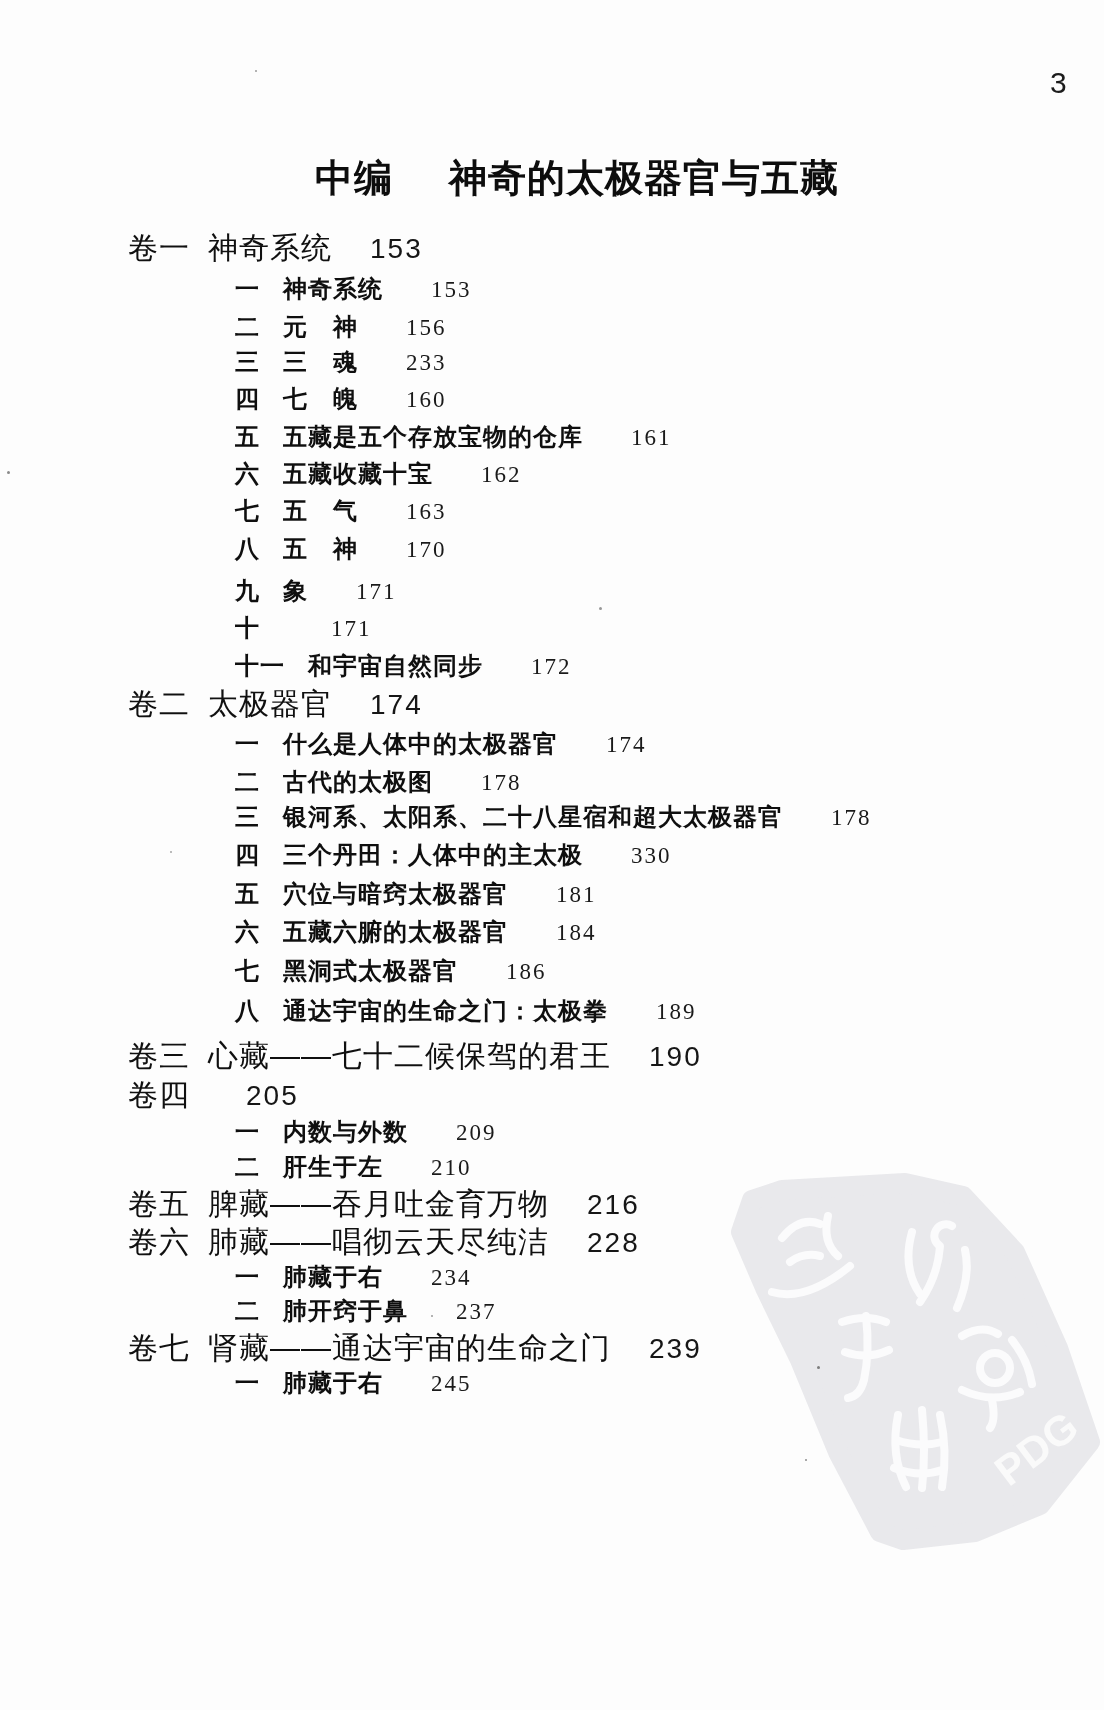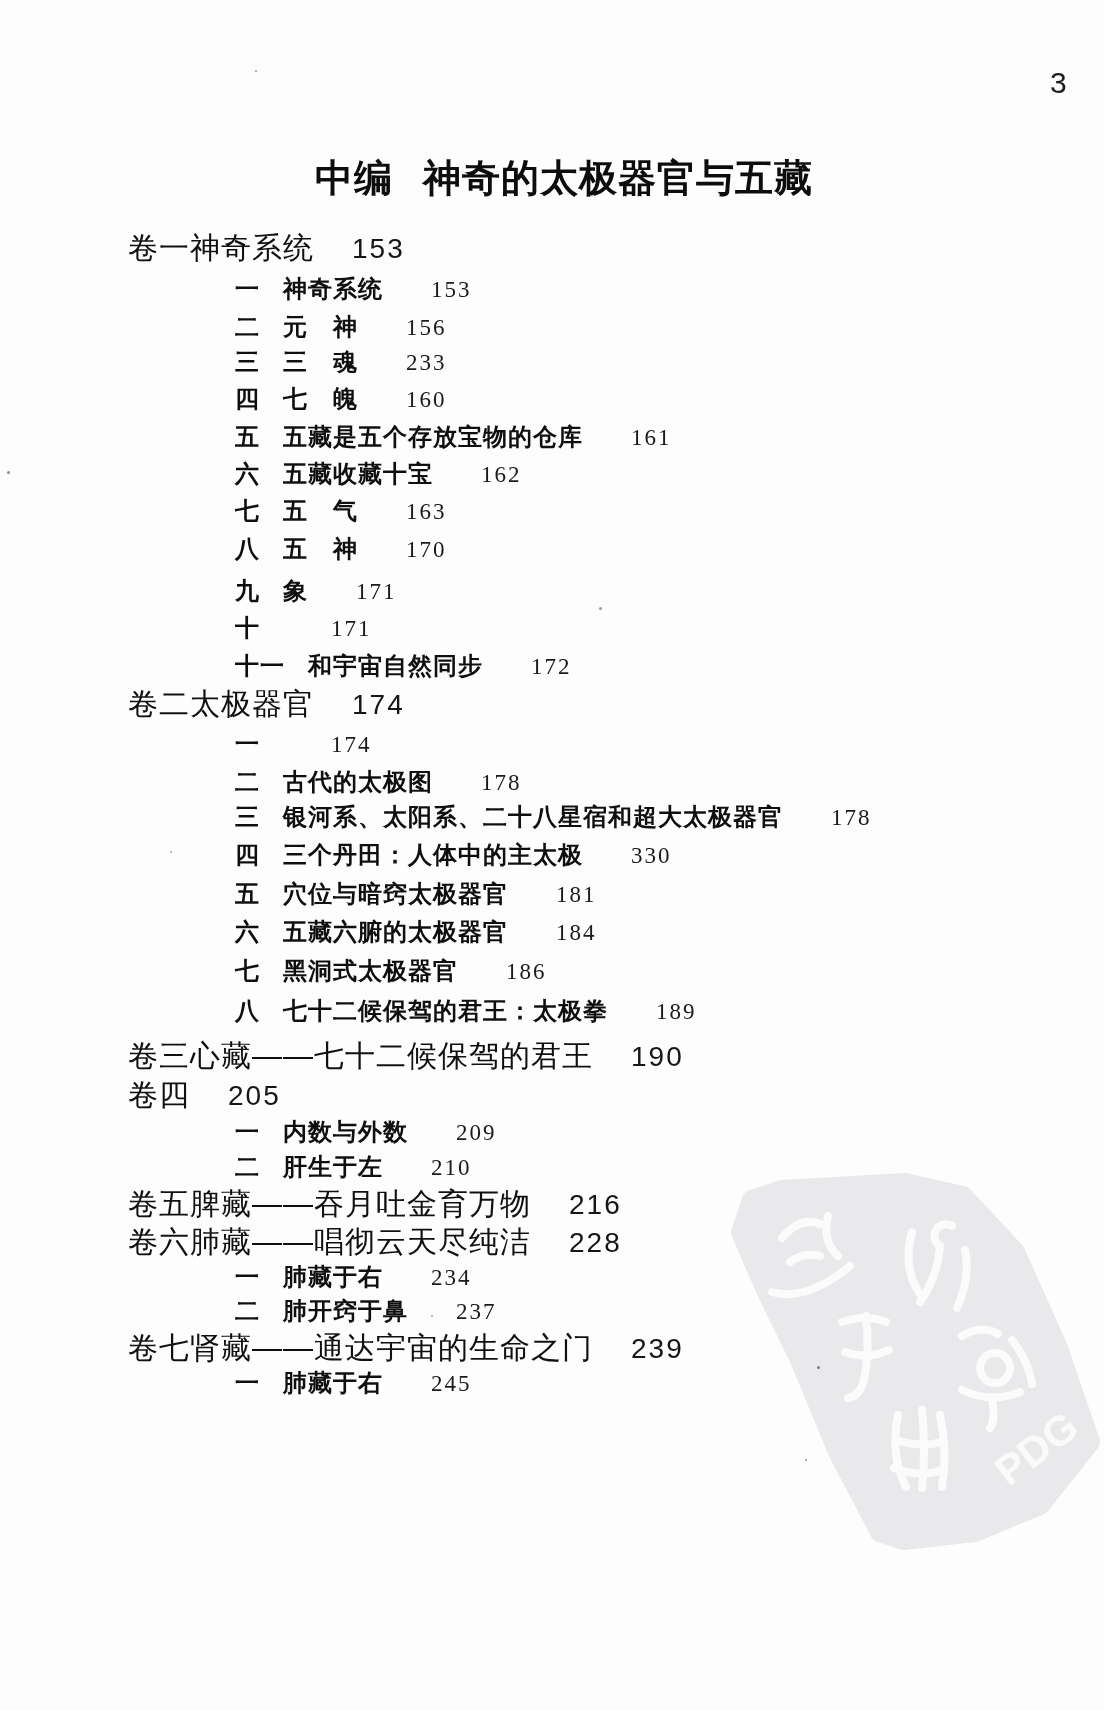--- a/index.html
+++ b/index.html
@@ -17,34 +17,34 @@
     position:absolute;left:1050px;top:66px;
     font-size:30px;color:#1c1c1c;
     font-family:"Liberation Sans",sans-serif;
   }
   
   .part-title{
     position:absolute;left:315px;top:153px;
     font-size:38px;font-weight:bold;letter-spacing:1px;
     white-space:nowrap;color:#0d0d0d;
   }
-  .part-title .part-name{margin-left:30px;}
+  .part-title .part-name{margin-left:56px;}
   
   .toc{position:absolute;left:0;top:0;width:100%;}
   .row{
     position:absolute;left:0;width:100%;
     transform:translateY(-54%);
     display:flex;align-items:baseline;
     white-space:nowrap;
   }
   .row.volume{
     padding-left:128px;
     font-size:30px;font-weight:400;letter-spacing:1px;color:#101010;
   }
-  .row.volume .lab{}
+  .row.volume .lab{margin-right:18px;}
   .row.volume .pg{
     margin-left:38px;
     font-family:"Liberation Sans",sans-serif;
     font-size:28px;letter-spacing:2px;color:#161616;
   }
   .row.item{
     padding-left:235px;
     font-size:24px;font-weight:700;letter-spacing:1px;color:#0f0f0f;
   }
   .row.item .lab{margin-right:23px;}
@@ -165,20 +165,21 @@
     <span class="ttl">和宇宙自然同步</span>
     <span class="pg">172</span>
   </div>
       <div class="row volume" style="top: 706px;">
     <span class="lab">卷二</span>
     <span class="ttl">太极器官</span>
     <span class="pg">174</span>
   </div>
       <div class="row item" style="top: 745px;">
     <span class="lab">一</span>
+    <span class="ttl">什么是人体中的太极器官</span>
     <span class="pg">174</span>
   </div>
       <div class="row item" style="top: 783px;">
     <span class="lab">二</span>
     <span class="ttl">古代的太极图</span>
     <span class="pg">178</span>
   </div>
       <div class="row item" style="top: 818px;">
     <span class="lab">三</span>
     <span class="ttl">银河系、太阳系、二十八星宿和超大太极器官</span>
@@ -199,21 +200,21 @@
     <span class="ttl">五藏六腑的太极器官</span>
     <span class="pg">184</span>
   </div>
       <div class="row item" style="top: 972px;">
     <span class="lab">七</span>
     <span class="ttl">黑洞式太极器官</span>
     <span class="pg">186</span>
   </div>
       <div class="row item" style="top: 1012px;">
     <span class="lab">八</span>
-    <span class="ttl">七十二候保驾的君王：太极拳</span>
+    <span class="ttl">通达宇宙的生命之门：太极拳</span>
     <span class="pg">189</span>
   </div>
       <div class="row volume" style="top: 1058px;">
     <span class="lab">卷三</span>
     <span class="ttl">心藏——七十二候保驾的君王</span>
     <span class="pg">190</span>
   </div>
       <div class="row volume" style="top: 1097px;">
     <span class="lab">卷四</span>
     <span class="pg">205</span>

